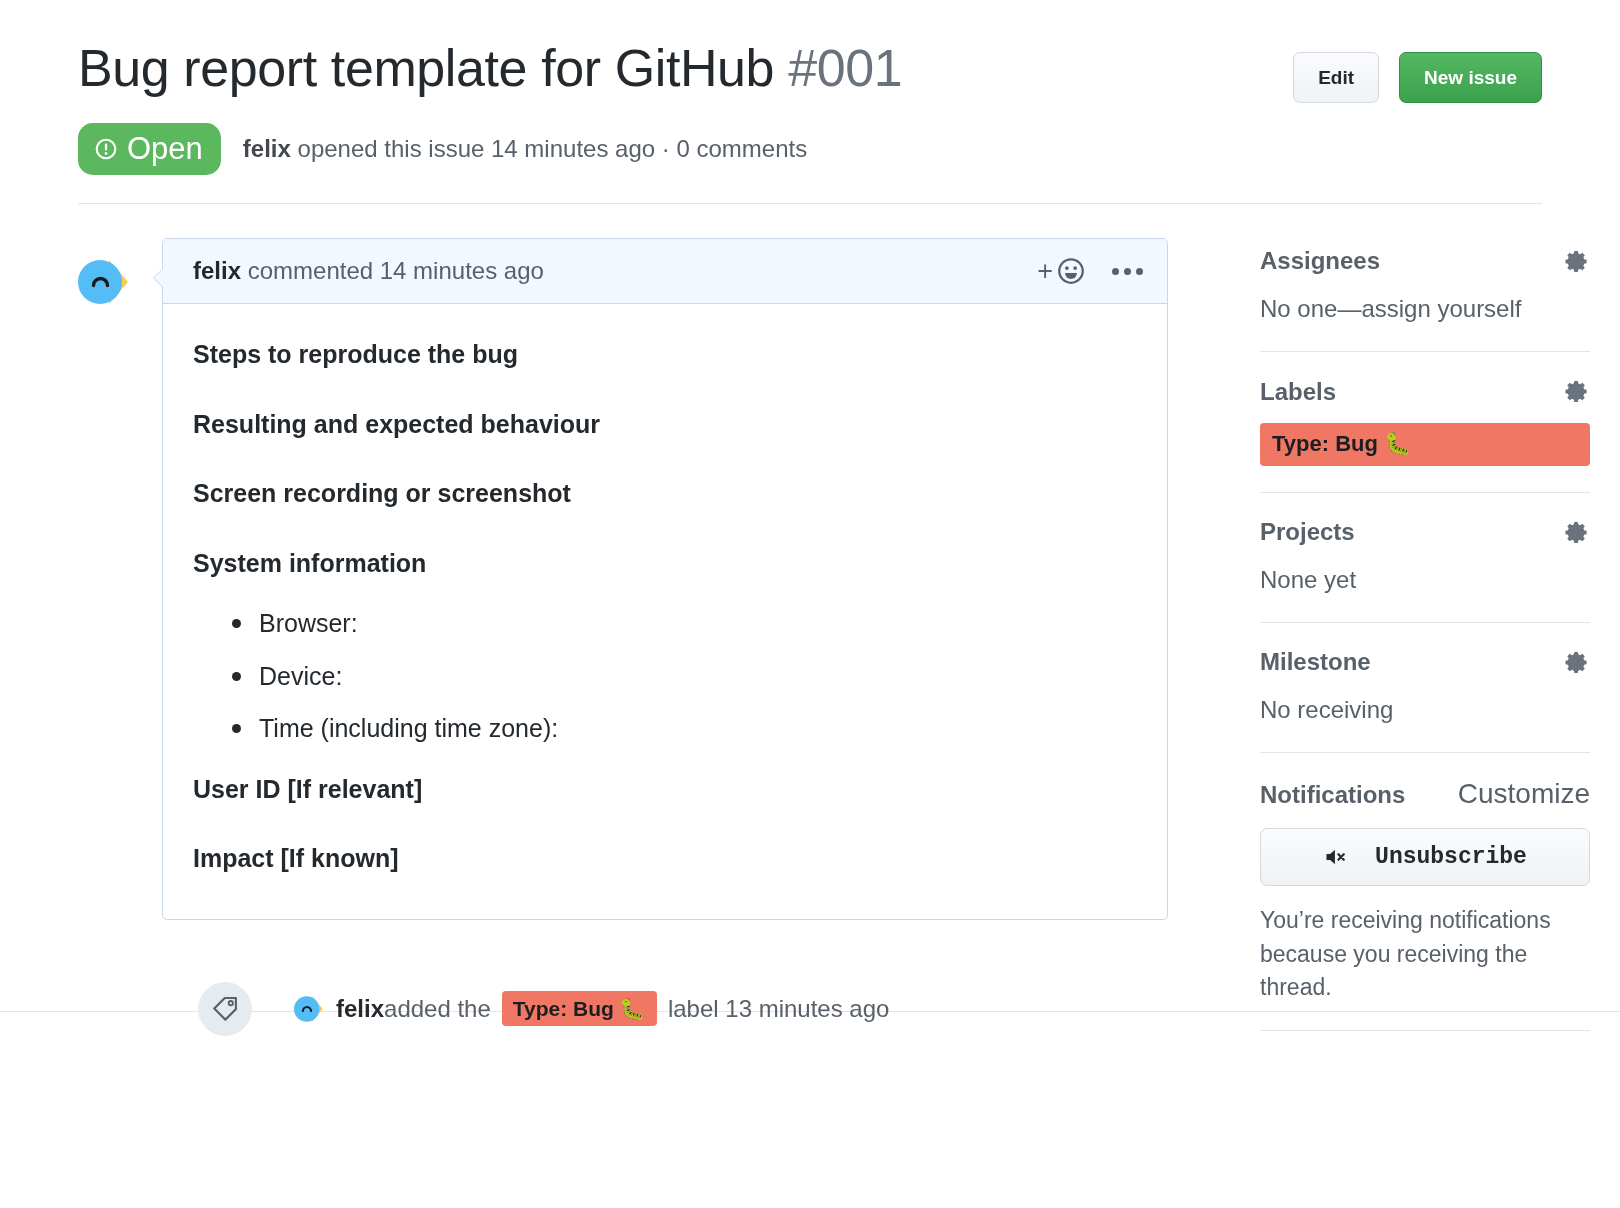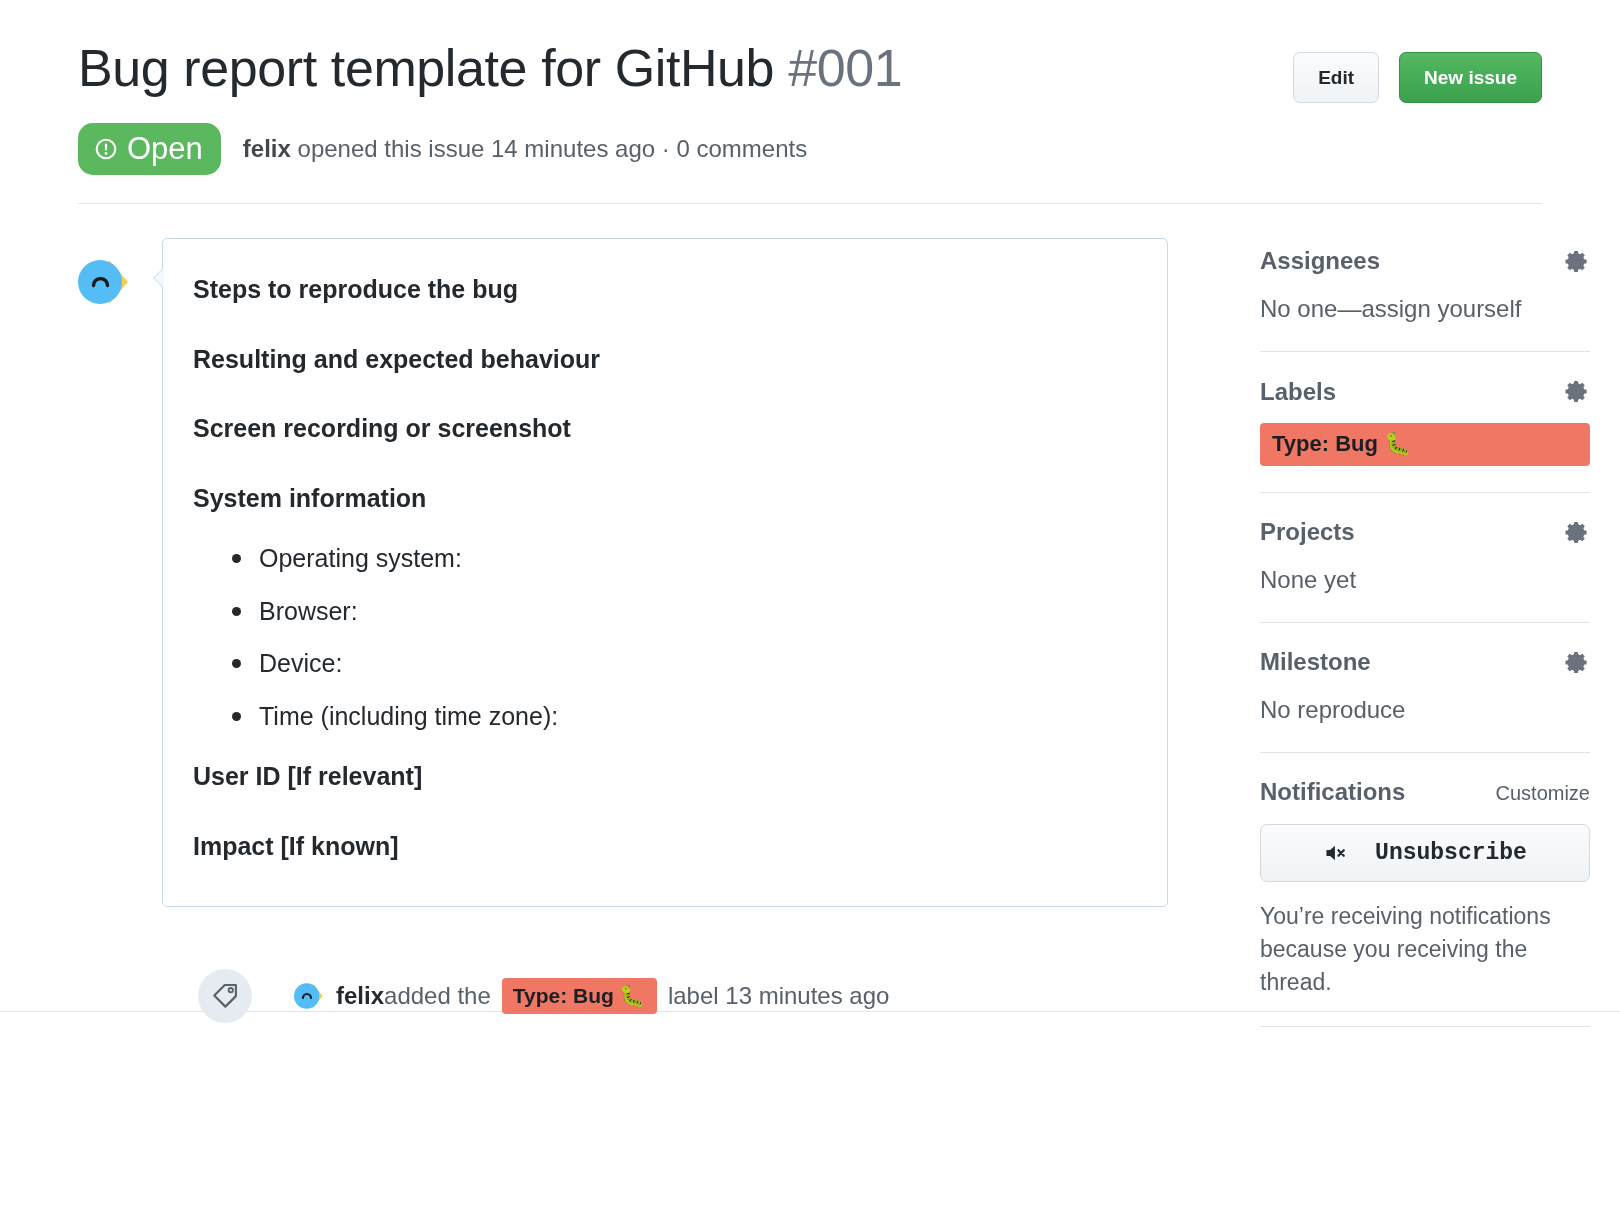--- a/index.html
+++ b/index.html
@@ -319,21 +319,21 @@
     justify-content: space-between;
     margin-bottom: 18px;
   }
   .side-title {
     font-size: 24px;
     font-weight: bold;
     color: #586069;
     line-height: 1.1;
   }
   .side-link {
-    font-size: 20px;
+    font-size: 28px;
     color: #586069;
     cursor: pointer;
     line-height: 1.1;
   }
   .gear { cursor: pointer; display: inline-flex; }
 
   .side-value {
     font-size: 24px;
     color: #586069;
     line-height: 1.35;
@@ -416,28 +416,47 @@
         <div class="avatar">
           <svg width="52" height="52" viewBox="0 0 52 52">
             <path d="M31 4 L50 26 L31 48 Z" fill="#f7ce52"></path>
             <circle cx="22" cy="26" r="22" fill="#54bdf5"></circle>
             <path d="M15.5 29.5 A7 7 0 0 1 29.5 29.5" fill="none" stroke="#161b22" stroke-width="3.4" stroke-linecap="round"></path>
           </svg>
         </div>
 
         <div class="comment-box">
 
+          <div class="comment-header">
+            <div class="comment-author-line"><b>felix</b><span> commented 14 minutes ago</span></div>
+
+            <div class="comment-header-actions">
+              <span class="reaction-btn">
+                <span class="plus-sign">+</span>
+                <svg width="30" height="30" viewBox="0 0 24 24">
+                  <circle cx="12" cy="12" r="9.4" fill="none" stroke="#586069" stroke-width="1.8"></circle>
+                  <circle cx="8.7" cy="9.6" r="1.5" fill="#586069"></circle>
+                  <circle cx="15.3" cy="9.6" r="1.5" fill="#586069"></circle>
+                  <path d="M7.2 13.6 h9.6 a4.8 4.8 0 0 1 -9.6 0 z" fill="#586069"></path>
+                </svg>
+              </span>
+              <span class="kebab">
+                <i></i>
+                <i></i>
+                <i></i>
+              </span>
+            </div>
+          </div>
 
           <div class="comment-body">
             <h3>Steps to reproduce the bug</h3>
             <h3>Resulting and expected behaviour</h3>
             <h3>Screen recording or screenshot</h3>
             <h3 class="tight">System information</h3>
             <ul>
-              <li>Operating system:</li>
               <li>Browser:</li>
               <li>Device:</li>
               <li>Time (including time zone):</li>
             </ul>
             <h3>User ID [If relevant]</h3>
             <h3>Impact [If known]</h3>
           </div>
 
         </div>
       </div>
@@ -510,21 +529,21 @@
       <div class="side-section">
         <div class="side-head">
           <span class="side-title">Milestone</span>
           <span class="gear">
             <svg width="27" height="27" viewBox="0 0 24 24">
               <path fill="#6a737d" d="M12 8.3a3.7 3.7 0 1 0 0 7.4 3.7 3.7 0 0 0 0-7.4zm0 5.6a1.9 1.9 0 1 1 0-3.8 1.9 1.9 0 0 1 0 3.8z"></path>
               <path fill="#6a737d" d="M21 13.6v-3.2l-2.2-.4a7 7 0 0 0-.7-1.7l1.3-1.8-2.3-2.3-1.8 1.3a7 7 0 0 0-1.7-.7L13.2 2.6h-3.2L9.6 4.8a7 7 0 0 0-1.7.7L6.1 4.2 3.8 6.5l1.3 1.8a7 7 0 0 0-.7 1.7l-2.2.4v3.2l2.2.4c.17.6.4 1.17.7 1.7l-1.3 1.8 2.3 2.3 1.8-1.3c.53.3 1.1.53 1.7.7l.4 2.2h3.2l.4-2.2c.6-.17 1.17-.4 1.7-.7l1.8 1.3 2.3-2.3-1.3-1.8c.3-.53.53-1.1.7-1.7l2.2-.4z"></path>
             </svg>
           </span>
         </div>
-        <div class="side-value">No reproduce</div>
+        <div class="side-value">No receiving</div>
       </div>
 
       <div class="side-section">
         <div class="side-head">
           <span class="side-title">Notifications</span>
           <span class="side-link">Customize</span>
         </div>
         <button class="btn-unsubscribe">
           <svg width="26" height="26" viewBox="0 0 24 24">
             <path fill="#24292e" d="M3.2 9.2h3.4L11 5.4v13.2l-4.4-3.8H3.2z"></path>

